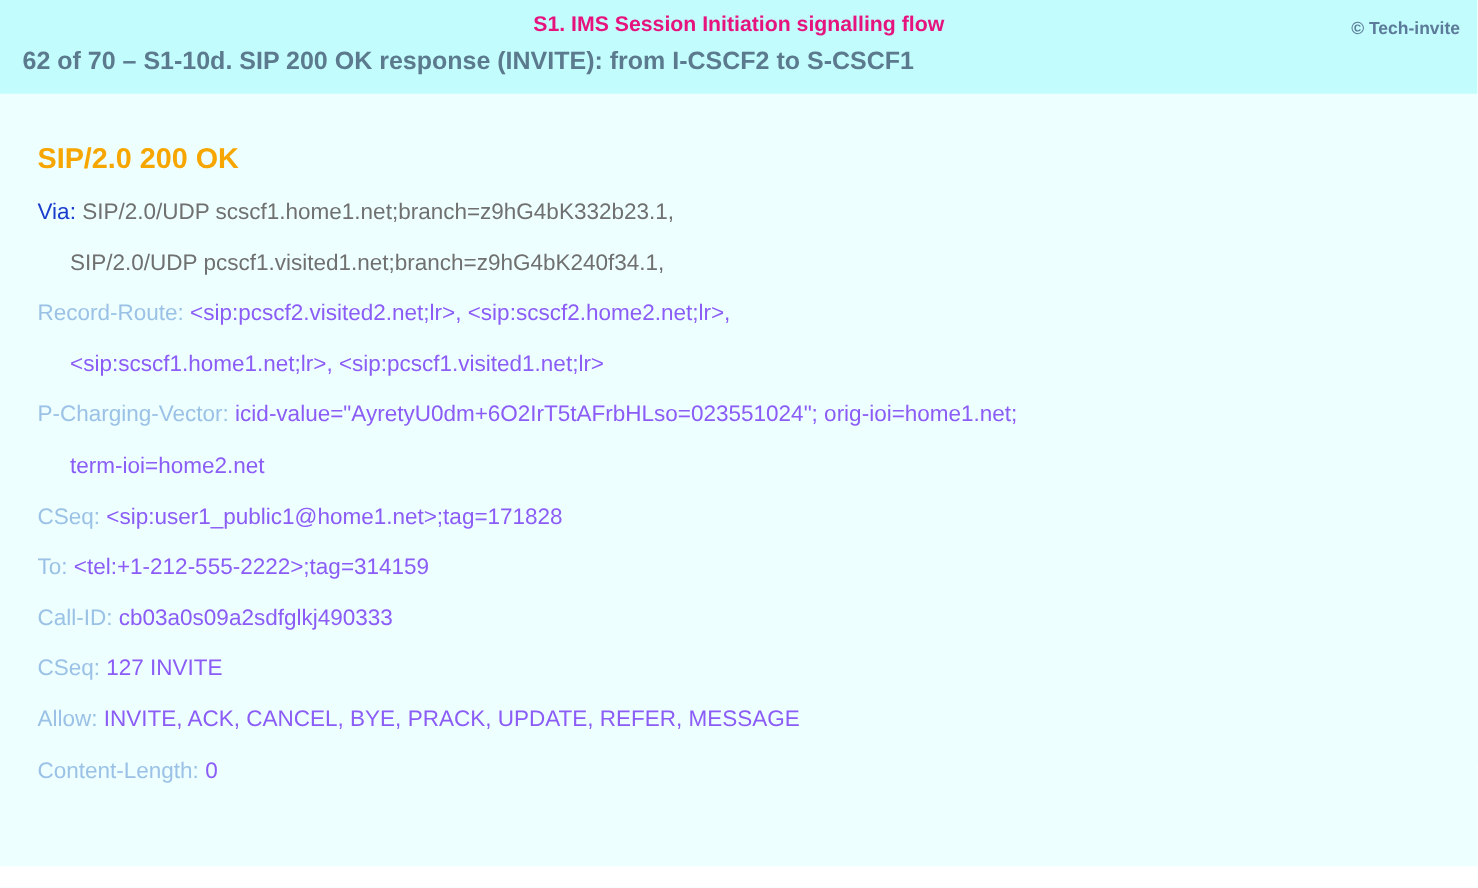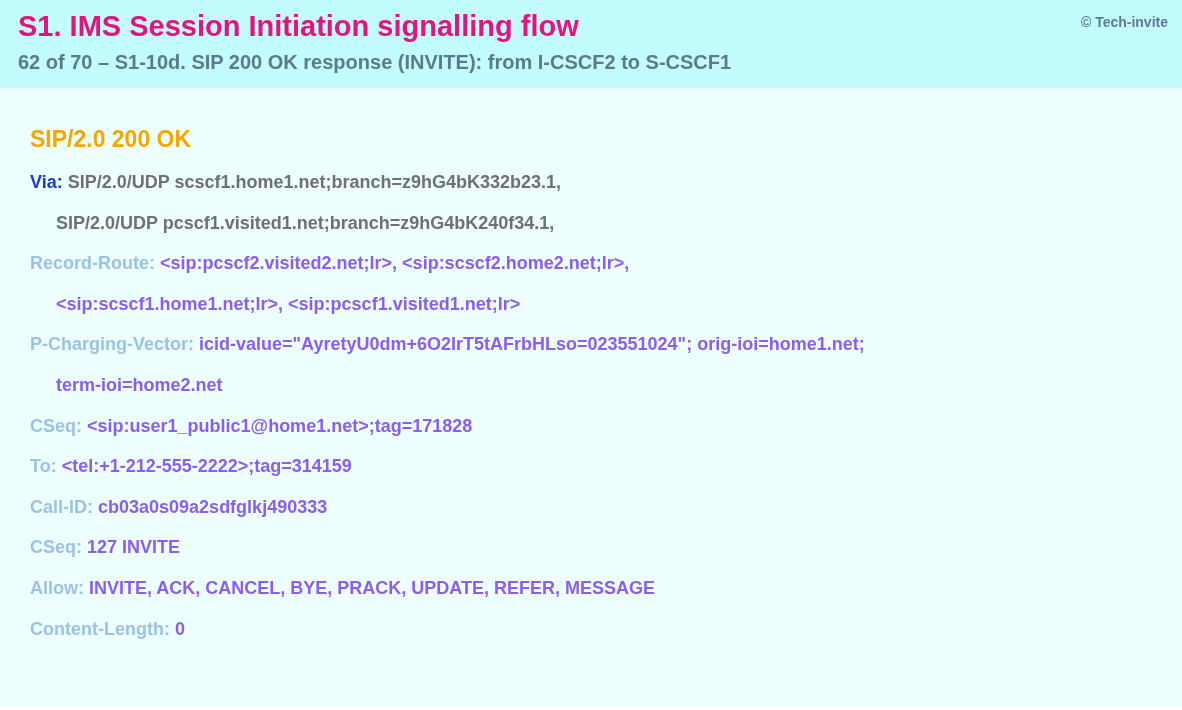--- a/index.html
+++ b/index.html
@@ -17,23 +17,23 @@
   }
   .copyright {
     position: absolute;
     top: 14px;
     right: 14px;
     font-size: 14px;
     color: #5c7a99;
     font-weight: bold;
   }
   .title {
-    text-align: left;
+    text-align: center;
     color: #e6137e;
-    font-size: 29px;
+    font-size: 17px;
     font-weight: bold;
     margin-bottom: 8px;
   }
   .subtitle {
     color: #5c7a8e;
     font-size: 20px;
     font-weight: bold;
   }
   .body {
     background: #edfffe;
@@ -42,21 +42,21 @@
   }
   .sip-status {
     color: #f7a600;
     font-size: 23px;
     font-weight: bold;
     margin-bottom: 14px;
   }
   .row {
     margin-bottom: 10px;
     font-size: 18px;
-    font-weight: bold;
+    font-weight: normal;
     line-height: 1.7;
   }
   .hdr-via { color: #1a3ccc; }
   .hdr-dim { color: #9bc2e6; }
   .val-strong { color: #707070; }
   .val-dim { color: #8b5cf6; }
   .indent { padding-left: 26px; }
 </style>
 </head>
 <body>

